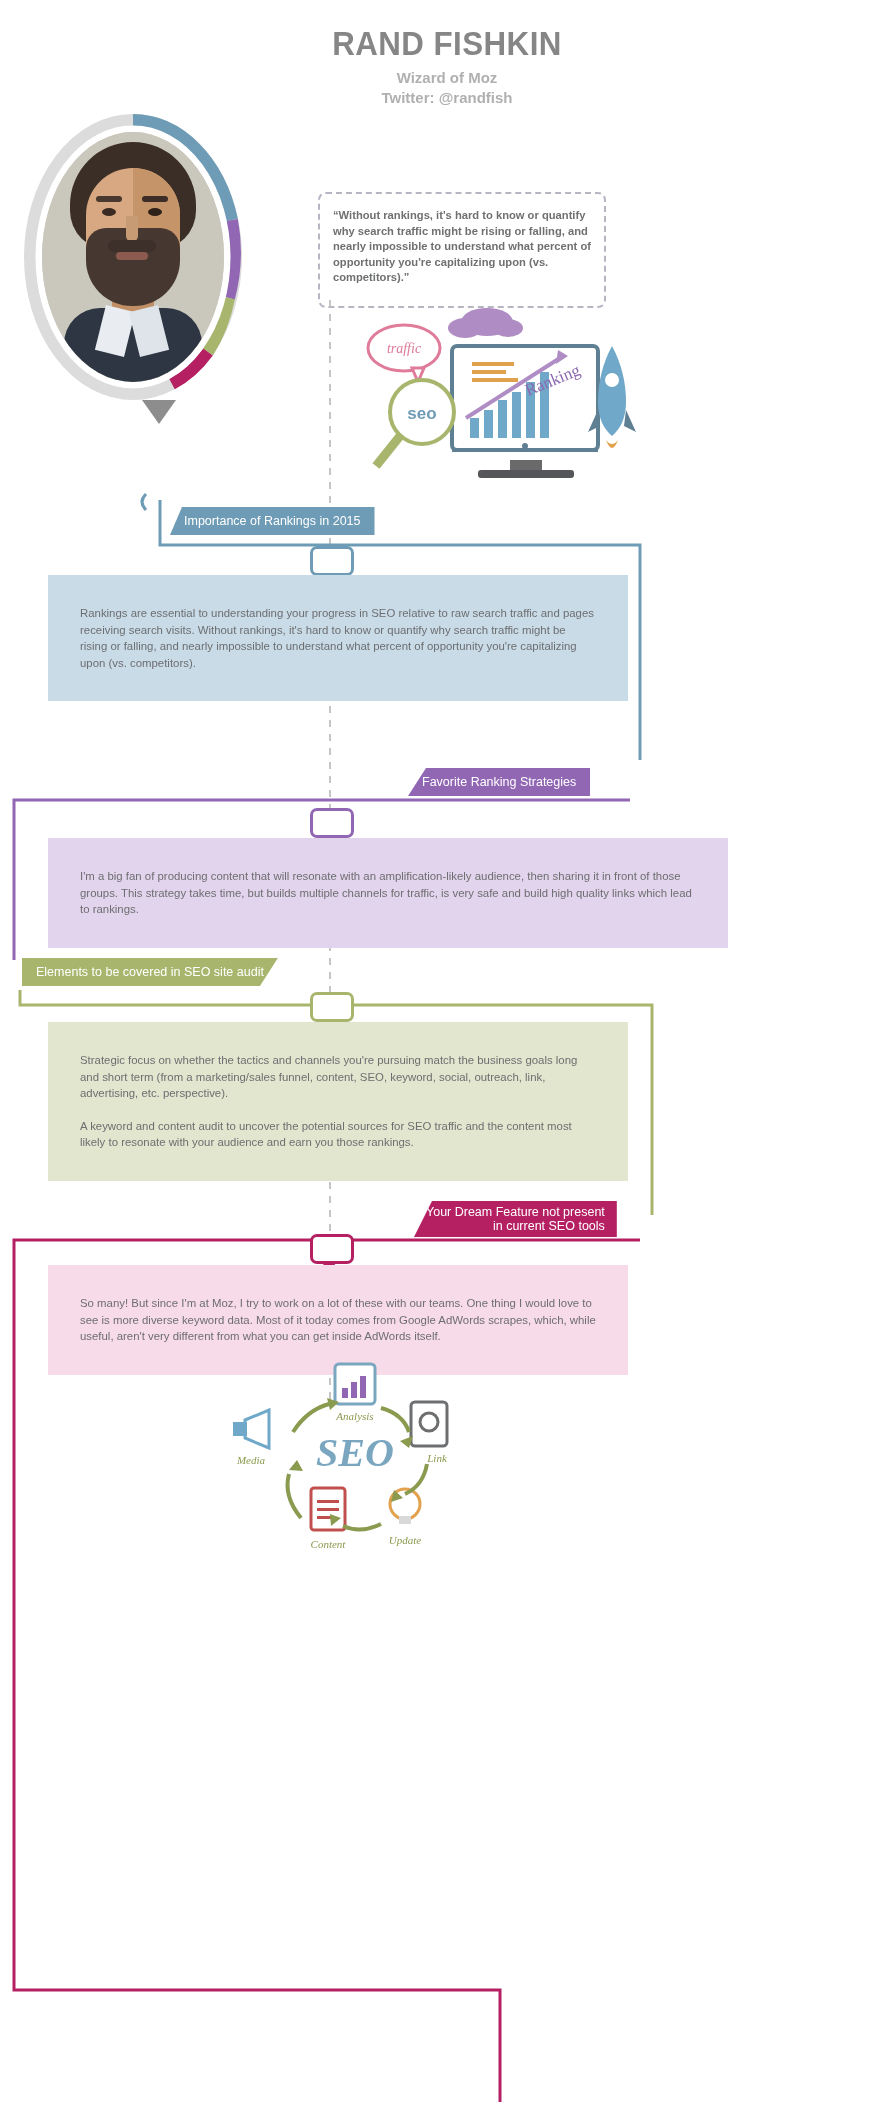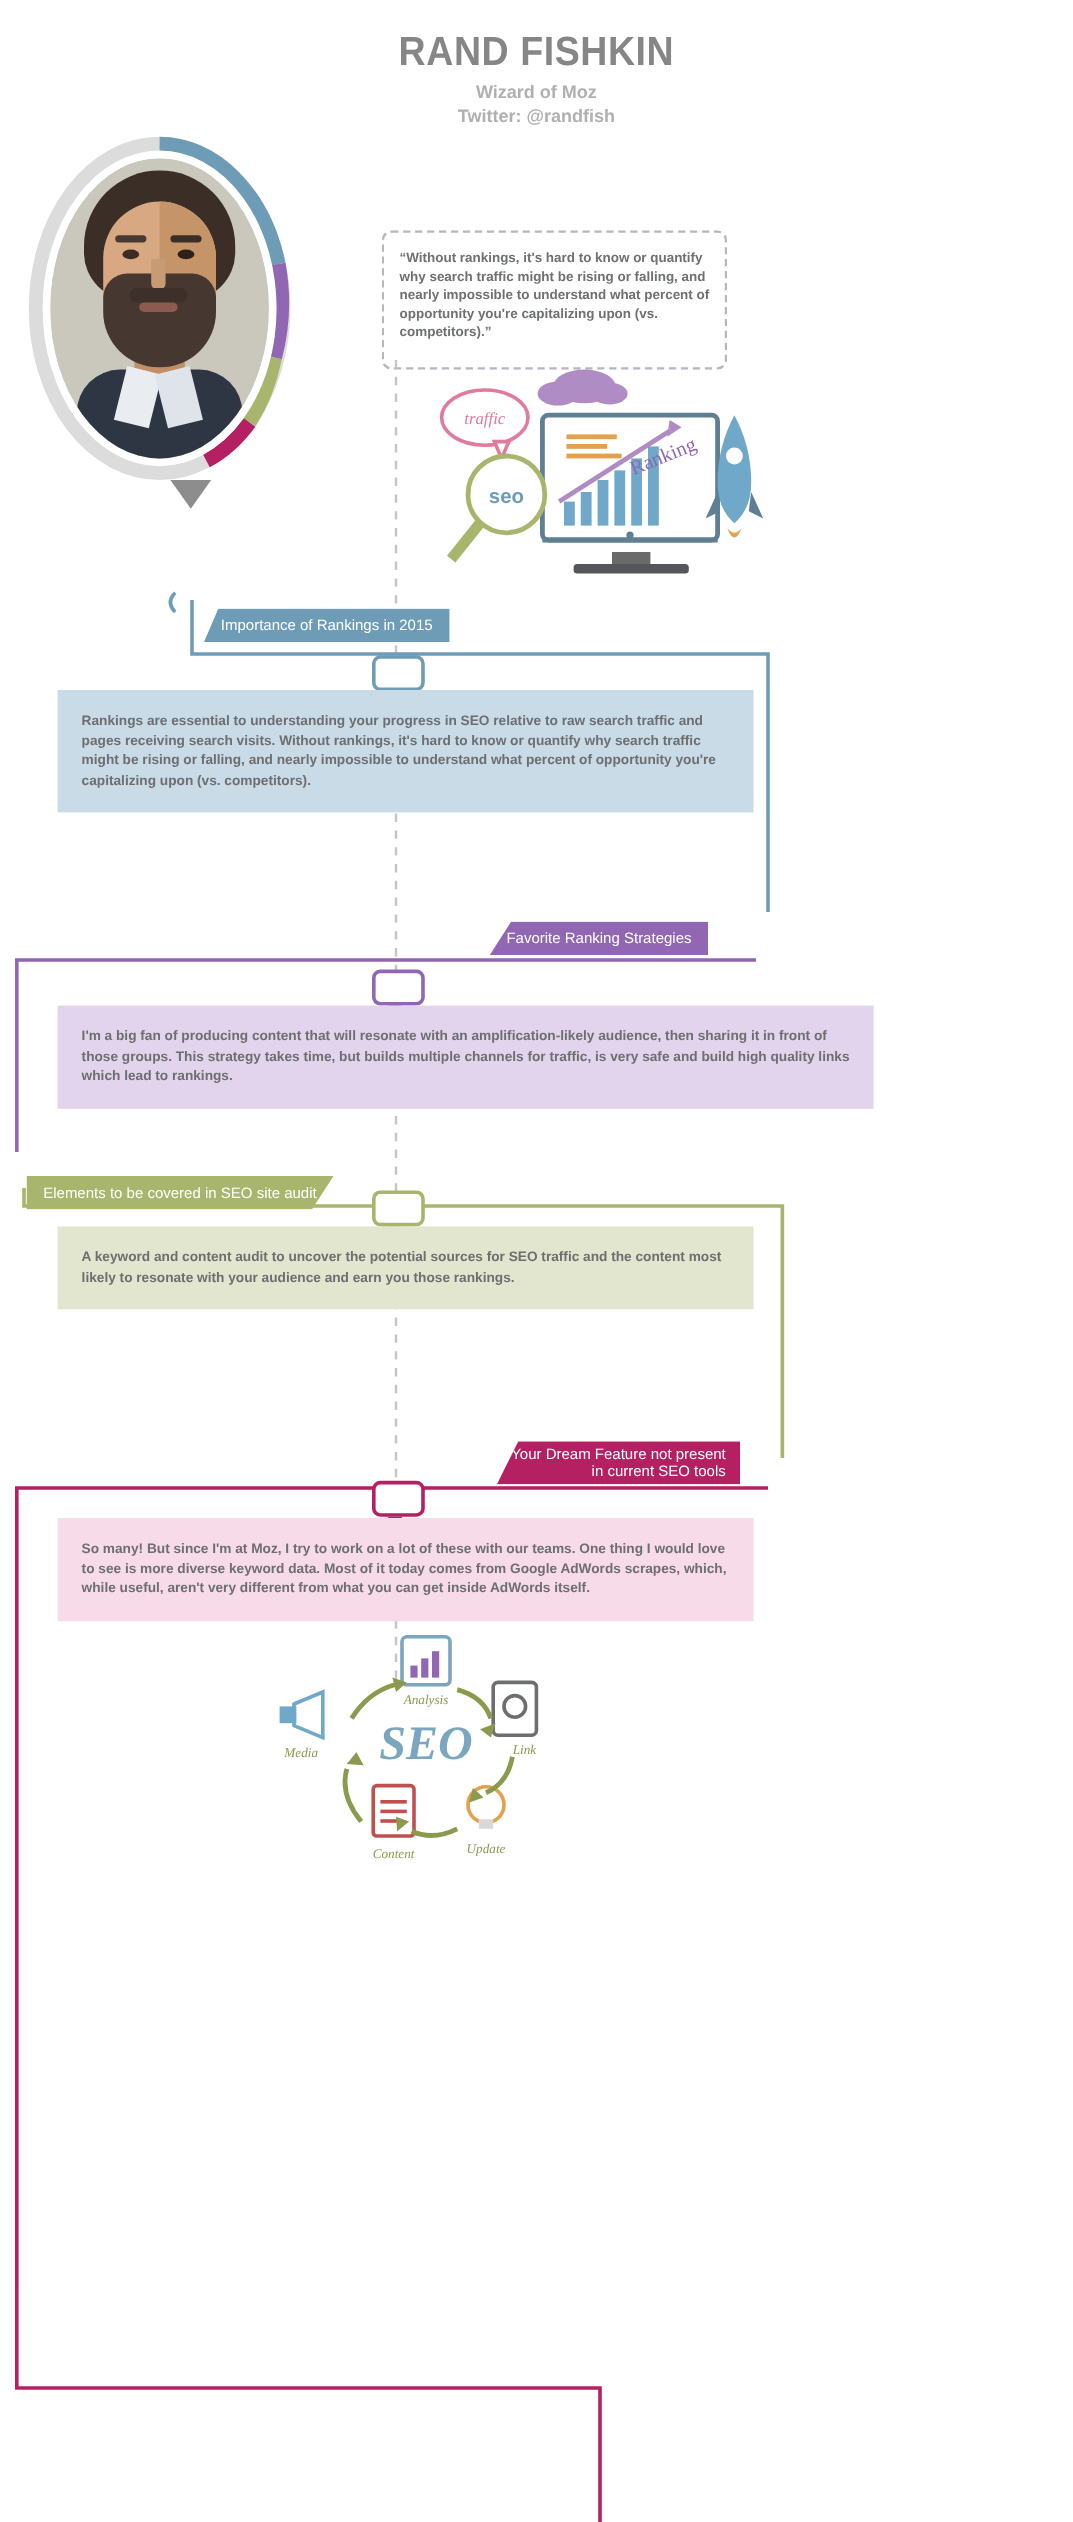--- a/index.html
+++ b/index.html
@@ -88,26 +88,26 @@
   .connectors { position:absolute; left:0; top:0; width:894px; height:2102px; pointer-events:none; }
 
   
   .label {
     position:absolute; height:28px; color:#fff; font-size:12.5px;
     display:flex; align-items:center; padding:6px 14px; white-space:nowrap;
   }
   .label.two-line { height:36px; flex-direction:column; justify-content:center; align-items:flex-end; padding:6px 12px; line-height:14px; }
   .lbl-blue   { background:#6e9cb6; left:170px; top:507px; clip-path: polygon(12px 0, 100% 0, 100% 100%, 0 100%); }
   .lbl-purple { background:#9167b4; left:408px; top:768px; clip-path: polygon(18px 0, 100% 0, 100% 100%, 0 100%); }
-  .lbl-green  { background:#a8b66d; left:22px;  top:980px; clip-path: polygon(0 0, 100% 0, calc(100% - 18px) 100%, 0 100%); }
+  .lbl-green  { background:#a8b66d; left:22px;  top:958px; clip-path: polygon(0 0, 100% 0, calc(100% - 18px) 100%, 0 100%); }
   .lbl-magenta{ background:#b52063; left:414px; top:1201px; clip-path: polygon(18px 0, 100% 0, 100% 100%, 0 100%); text-align:right;}
 
   
   .panel { position:absolute; padding:14px 16px; font-size:11.4px; line-height:16.5px; }
-  .panel p { margin:4px;font-weight:bold; }
+  .panel p { margin:16px; }
   .pnl-blue    { background:#c8dbe7; left:48px;  top:575px; width:580px; }
   .pnl-purple  { background:#e2d4ec; left:48px;  top:838px; width:680px; }
   .pnl-green   { background:#e2e6cf; left:48px;  top:1022px; width:580px; }
   .pnl-magenta { background:#f7dbe8; left:48px;  top:1265px; width:580px; }
 
   
   .notch {
     position:absolute; width:44px; height:30px; border:3px solid;
     border-radius:7px; background:#fff;
   }
@@ -255,20 +255,21 @@
     <span>Favorite Ranking Strategies</span>
   </div>
   <div class="panel pnl-purple">
     <p>I'm a big fan of producing content that will resonate with an amplification-likely audience, then sharing it in front of those groups. This strategy takes time, but builds multiple channels for traffic, is very safe and build high quality links which lead to rankings.</p>
   </div>
 
   <div class="label lbl-green">
     <span>Elements to be covered in SEO site audit</span>
   </div>
   <div class="panel pnl-green">
+    <p>Strategic focus on whether the tactics and channels you're pursuing match the business goals long and short term (from a marketing/sales funnel, content, SEO, keyword, social, outreach, link, advertising, etc. perspective).</p>
     <p>A keyword and content audit to uncover the potential sources for SEO traffic and the content most likely to resonate with your audience and earn you those rankings.</p>
   </div>
 
   <div class="label lbl-magenta two-line">
     <span>Your Dream Feature not present</span>
     <span>in current SEO tools</span>
   </div>
   <div class="panel pnl-magenta">
     <p>So many! But since I'm at Moz, I try to work on a lot of these with our teams. One thing I would love to see is more diverse keyword data. Most of it today comes from Google AdWords scrapes, which, while useful, aren't very different from what you can get inside AdWords itself.</p>
   </div>

